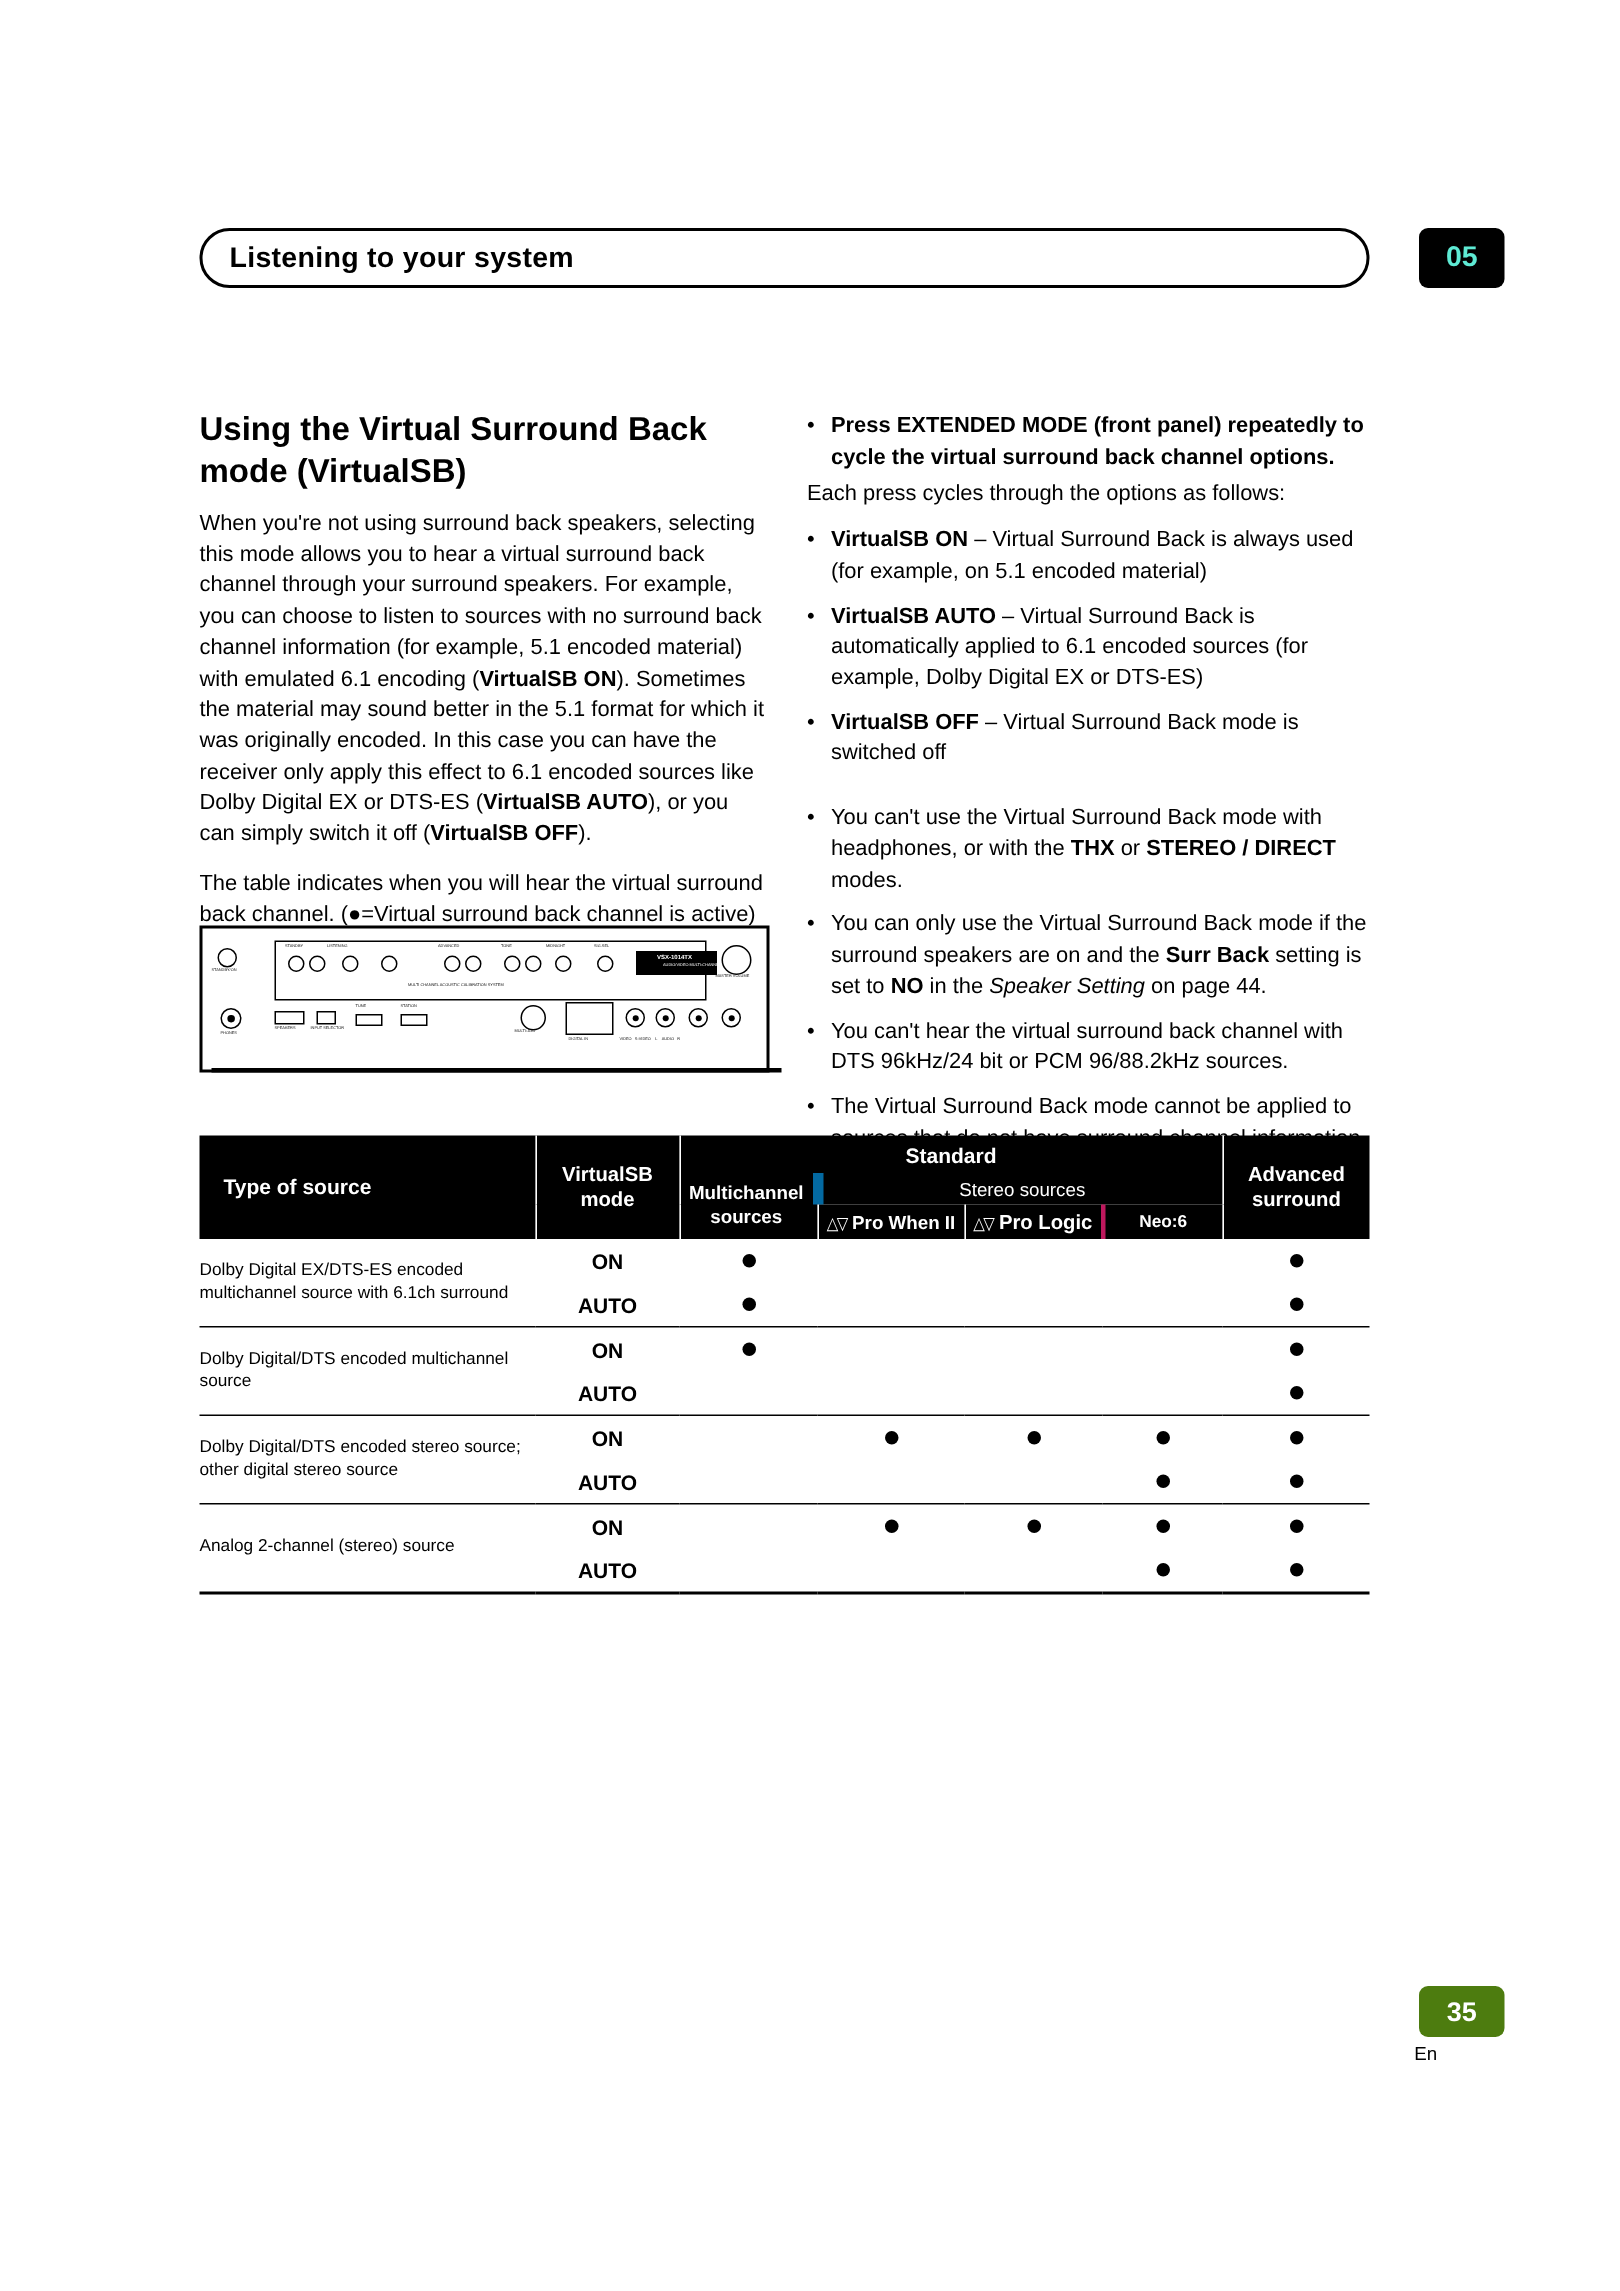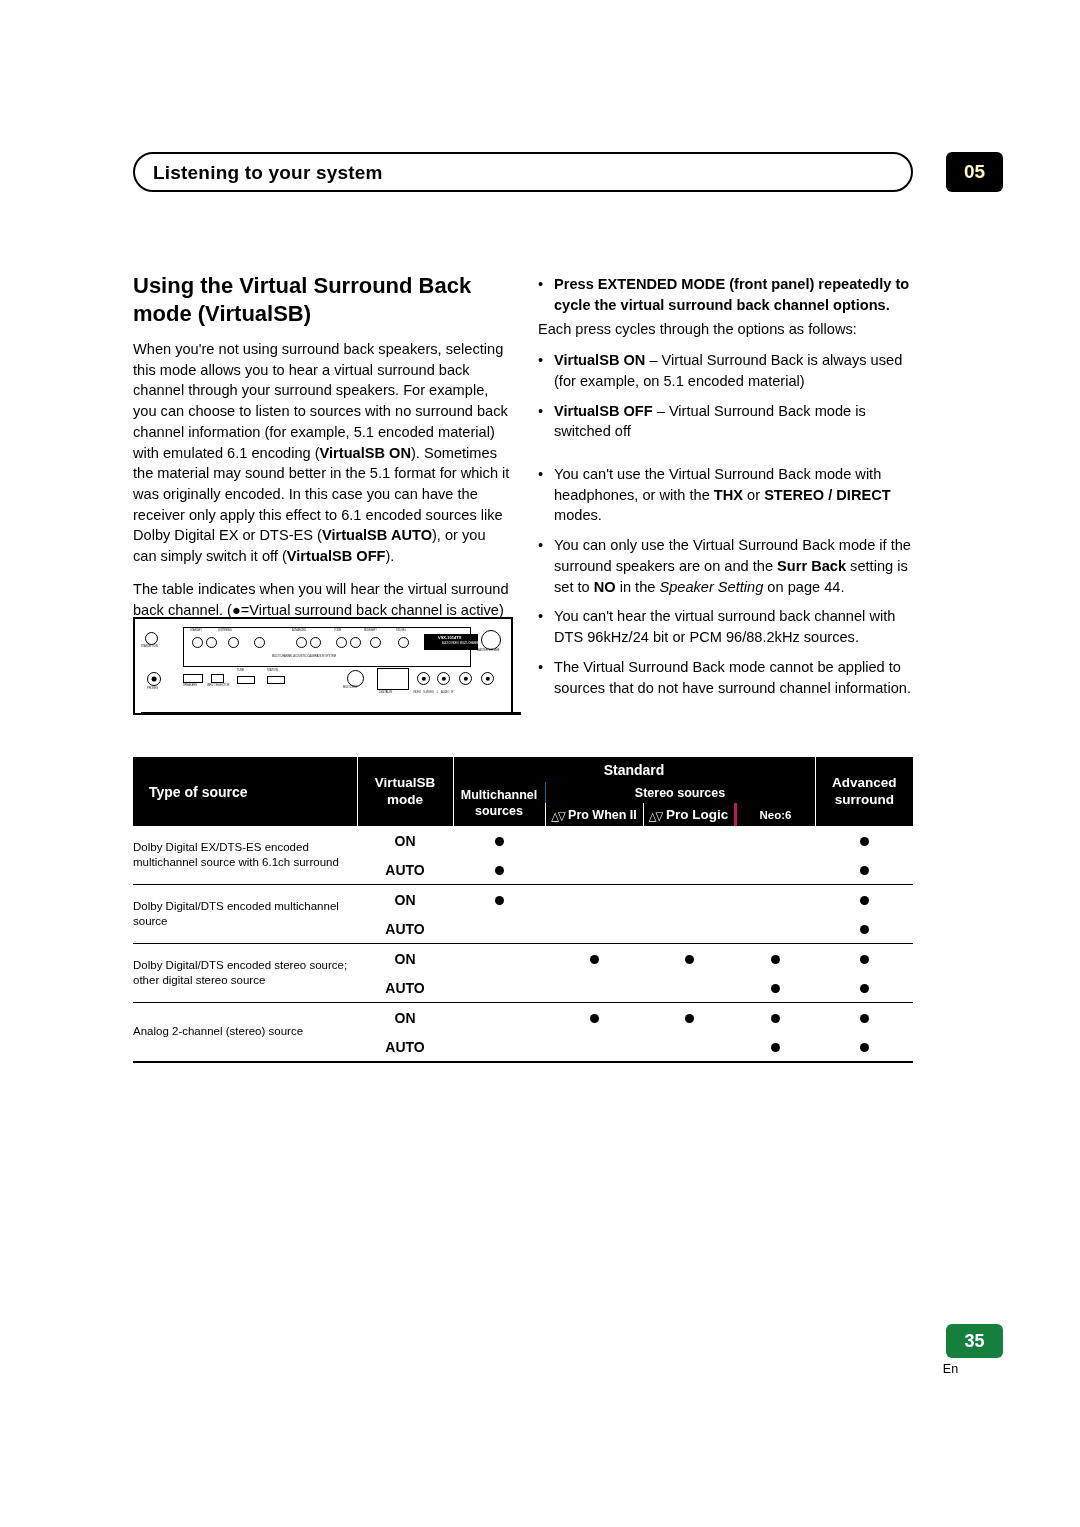--- a/index.html
+++ b/index.html
@@ -43,21 +43,21 @@
     letter-spacing: 0.2px;
   }
   .chapter-badge {
     position: absolute;
     left: 946px;
     top: 152px;
     width: 57px;
     height: 40px;
     background: #000;
     border-radius: 6px;
-    color: #fef9c3;
+    color: #5eead4;
     font-size: 19px;
     font-weight: bold;
     display: flex;
     align-items: center;
     justify-content: center;
     text-align: right;
   }
 
   
   .col-left {
@@ -279,21 +279,21 @@
   .rowline td { border-bottom: 1px solid #000; }
   .thickline td { border-bottom: 2.5px solid #000; }
 
   
   .page-badge {
     position: absolute;
     left: 946px;
     top: 1324px;
     width: 57px;
     height: 34px;
-    background: #15803d;
+    background: #4d7c0f;
     border-radius: 6px;
     color: #fff;
     font-size: 18px;
     font-weight: bold;
     display: flex;
     align-items: center;
     justify-content: center;
   }
   .page-lang {
     position: absolute;
@@ -395,20 +395,23 @@
   </div>
 
   <div class="col-right">
     <div class="bullet-row">
       <span class="b">Press EXTENDED MODE (front panel) repeatedly to cycle the virtual surround back channel options.</span>
     </div>
     <div class="plain" style="margin-top:-6px;">Each press cycles through the options as follows:</div>
 
     <div class="subbullet">
       <span class="b">VirtualSB ON</span><span> – Virtual Surround Back is always used (for example, on 5.1 encoded material)</span>
+    </div>
+    <div class="subbullet">
+      <span class="b">VirtualSB AUTO</span><span> – Virtual Surround Back is automatically applied to 6.1 encoded sources (for example, Dolby Digital EX or DTS-ES)</span>
     </div>
     <div class="subbullet">
       <span class="b">VirtualSB OFF</span><span> – Virtual Surround Back mode is switched off</span>
     </div>
 
 
     <div class="note-list">
       <div class="subbullet">
         <span>You can't use the Virtual Surround Back mode with headphones, or with the </span><span class="b">THX</span><span> or </span><span class="b">STEREO / DIRECT</span><span> modes.</span>
       </div>
@@ -452,21 +455,21 @@
             <div>Advanced</div>
             <div>surround</div>
           </td>
         </tr>
 
         <tr>
           <td class="hdr-black" rowspan="2" style="border-left:1px solid #fff; font-size:12.5px; line-height:1.25;">
             <div>Multichannel</div>
             <div>sources</div>
           </td>
-          <td class="hdr-black" colspan="3" style="border-left:1px solid #0369a1; height:21px; font-size:12.5px; font-weight:bold;">
+          <td class="hdr-black" colspan="3" style="border-left:7px solid #0369a1; height:21px; font-size:12.5px; font-weight:normal;">
             <span>Stereo sources</span>
           </td>
         </tr>
 
         <tr>
           <td class="hdr-black" style="border-left:1px solid #fff; height:23px; font-size:12.5px; font-weight:bold;">
             <span class="dd-logo">△▽</span>
             <span>Pro When II</span>
           </td>
           <td class="hdr-black" style="border-left:1px solid #fff; font-size:13.5px; font-weight:bold;">

